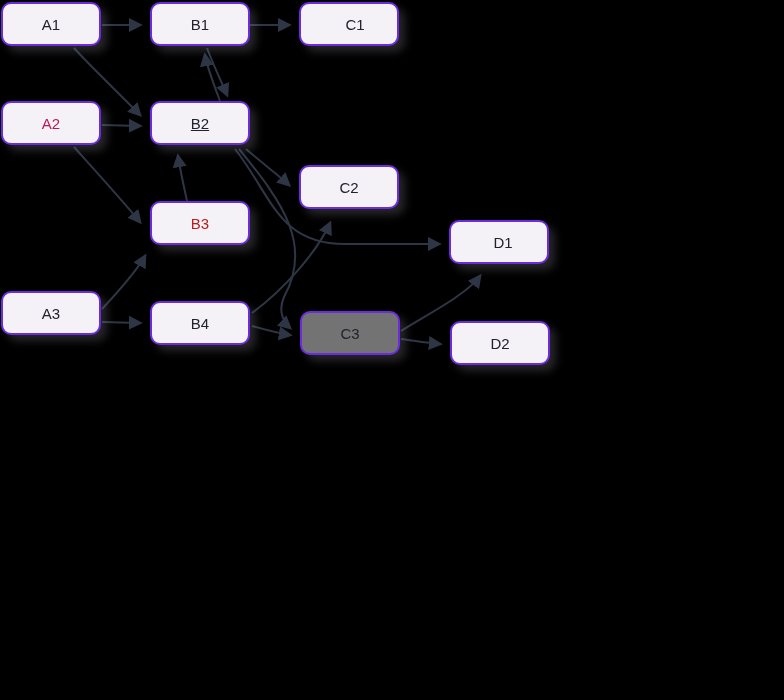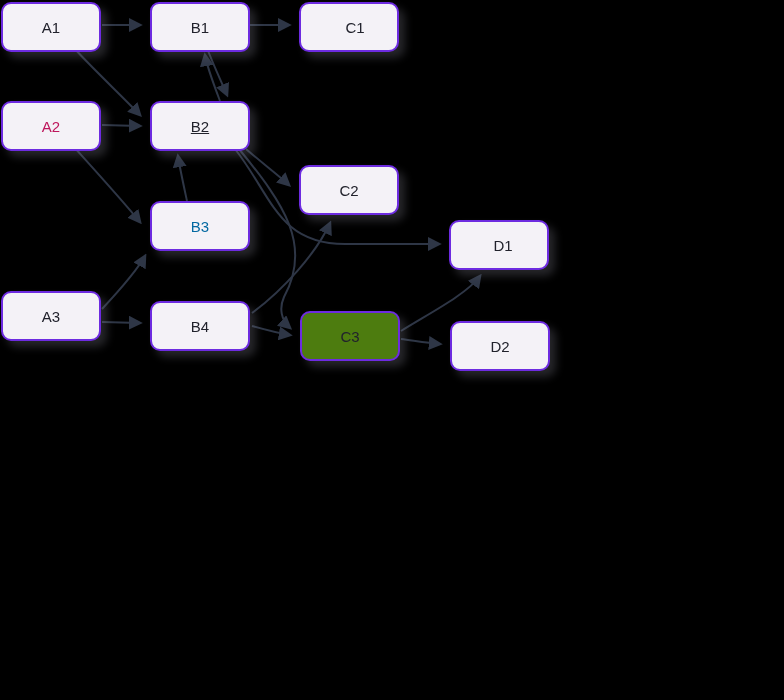--- a/index.html
+++ b/index.html
@@ -20,21 +20,21 @@
   svg.edge-layer {
     position: absolute;
     left: 0;
     top: 0;
     width: 784px;
     height: 700px;
   }
   .node {
     position: absolute;
     width: 100px;
-    height: 50px;
+    height: 44px;
     box-sizing: border-box;
     background: #f4f2f7;
     border: 2.5px solid #6d2be0;
     border-radius: 10px;
     display: flex;
     align-items: center;
     justify-content: center;
     font-size: 15px;
     color: #21222c;
     box-shadow: 6px 6px 9px rgba(125,125,140,0.30);
@@ -68,47 +68,47 @@
       <path d="M235,149 C272,196 278,244 345,244 L439,244" fill="none" stroke="#2e3646" stroke-width="2" marker-end="url(#arrow)"></path>
       <path d="M252,313 C282,291 316,254 330,223" fill="none" stroke="#2e3646" stroke-width="2" marker-end="url(#arrow)"></path>
       <path d="M252,326 C266,330 277,333 290,335" fill="none" stroke="#2e3646" stroke-width="2" marker-end="url(#arrow)"></path>
       <path d="M401,331 C428,314 466,295 480,276" fill="none" stroke="#2e3646" stroke-width="2" marker-end="url(#arrow)"></path>
       <path d="M401,339 C416,341 428,343 440,344" fill="none" stroke="#2e3646" stroke-width="2" marker-end="url(#arrow)"></path>
     </svg>
   <div id="node-layer">
       <div class="node" style="left: 1px; top: 2px; background: rgb(244, 242, 247); border-color: rgb(109, 43, 224); color: rgb(33, 34, 44);">
         <span>A1</span>
       </div>
-      <div class="node" style="left: 150px; top: 2px; background: rgb(244, 242, 247); border-color: rgb(109, 43, 224); color: rgb(33, 34, 44); border-radius: 9px;">
+      <div class="node" style="left: 150px; top: 2px; background: rgb(244, 242, 247); border-color: rgb(109, 43, 224); color: rgb(33, 34, 44);">
         <span>B1</span>
       </div>
       <div class="node" style="left: 299px; top: 2px; background: rgb(244, 242, 247); border-color: rgb(109, 43, 224); color: rgb(33, 34, 44); padding-left: 12px;">
         <span>C1</span>
       </div>
       <div class="node" style="left: 1px; top: 101px; background: rgb(244, 242, 247); border-color: rgb(109, 43, 224); color: #be185d;">
         <span>A2</span>
       </div>
       <div class="node" style="left: 150px; top: 101px; background: rgb(244, 242, 247); border-color: rgb(109, 43, 224); color: rgb(33, 34, 44); text-decoration: underline;">
         <span>B2</span>
       </div>
       <div class="node" style="left: 299px; top: 165px; background: rgb(244, 242, 247); border-color: rgb(109, 43, 224); color: rgb(33, 34, 44);">
         <span>C2</span>
       </div>
-      <div class="node" style="left: 150px; top: 201px; background: rgb(244, 242, 247); border-color: rgb(109, 43, 224); color: #0369a1;">
+      <div class="node" style="left: 150px; top: 201px; background: rgb(244, 242, 247); border-color: rgb(109, 43, 224); color: #b91c1c;">
         <span>B3</span>
       </div>
       <div class="node" style="left: 449px; top: 220px; background: rgb(244, 242, 247); border-color: rgb(109, 43, 224); color: rgb(33, 34, 44); padding-left: 8px;">
         <span>D1</span>
       </div>
       <div class="node" style="left: 1px; top: 291px; background: rgb(244, 242, 247); border-color: rgb(109, 43, 224); color: rgb(33, 34, 44); text-align: center;">
         <span>A3</span>
       </div>
       <div class="node" style="left: 150px; top: 301px; background: rgb(244, 242, 247); border-color: rgb(109, 43, 224); color: rgb(33, 34, 44);">
         <span>B4</span>
       </div>
-      <div class="node" style="left: 300px; top: 311px; background: #4d7c0f; border-color: rgb(109, 43, 224); color: rgb(33, 34, 44);">
+      <div class="node" style="left: 300px; top: 311px; background: #737373; border-color: rgb(109, 43, 224); color: rgb(33, 34, 44);">
         <span>C3</span>
       </div>
       <div class="node" style="left: 450px; top: 321px; background: rgb(244, 242, 247); border-color: rgb(109, 43, 224); color: rgb(33, 34, 44); text-align: center;">
         <span>D2</span>
       </div>
     </div>
 </div>
 
 </body></html>

